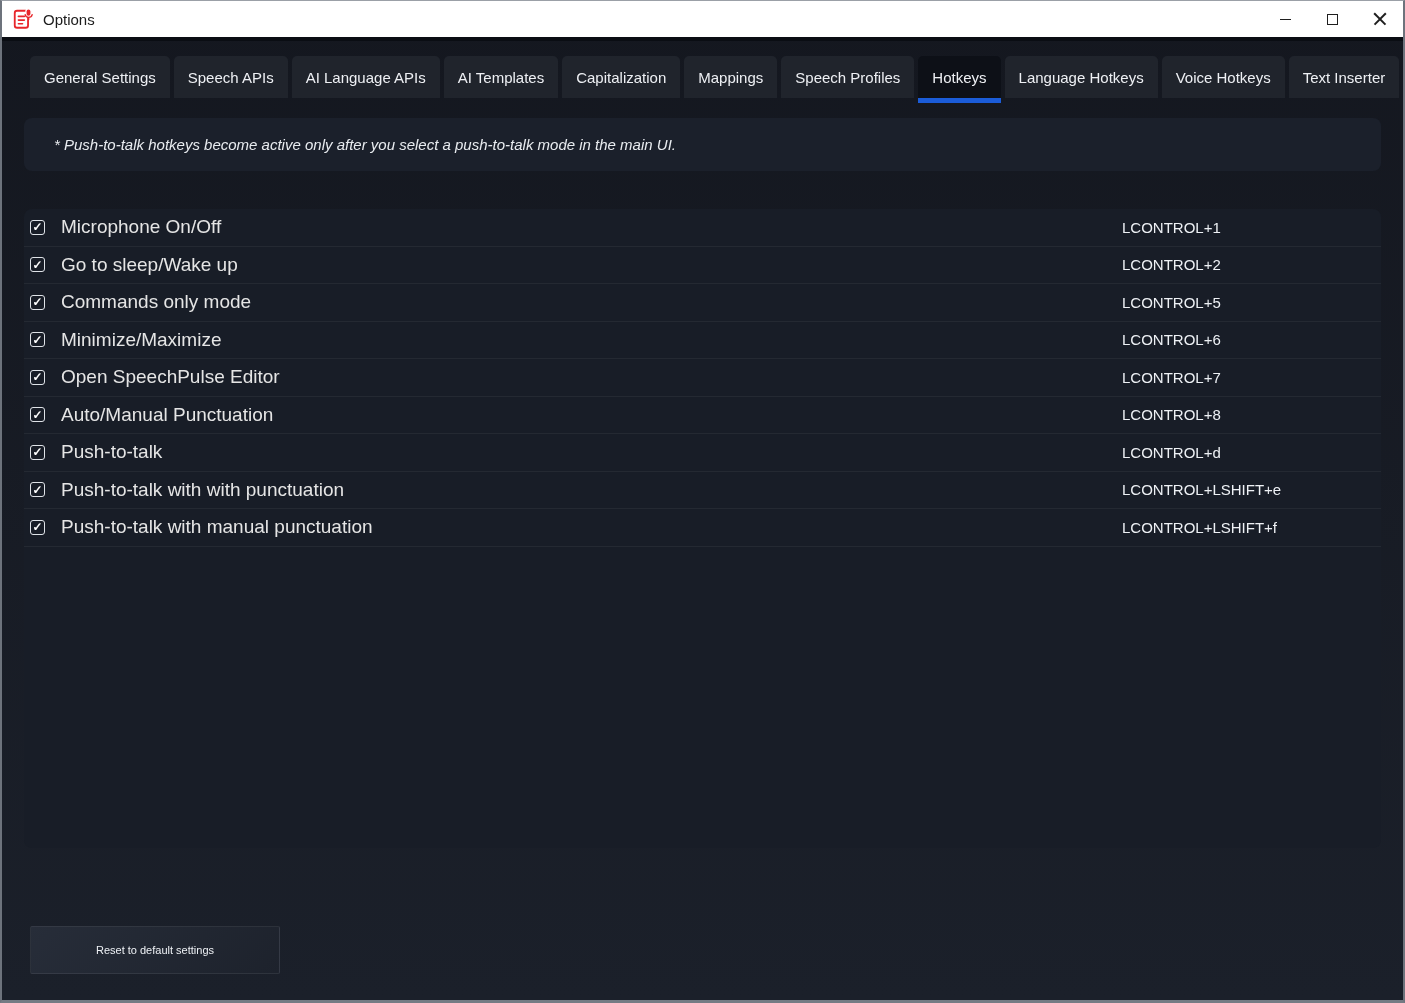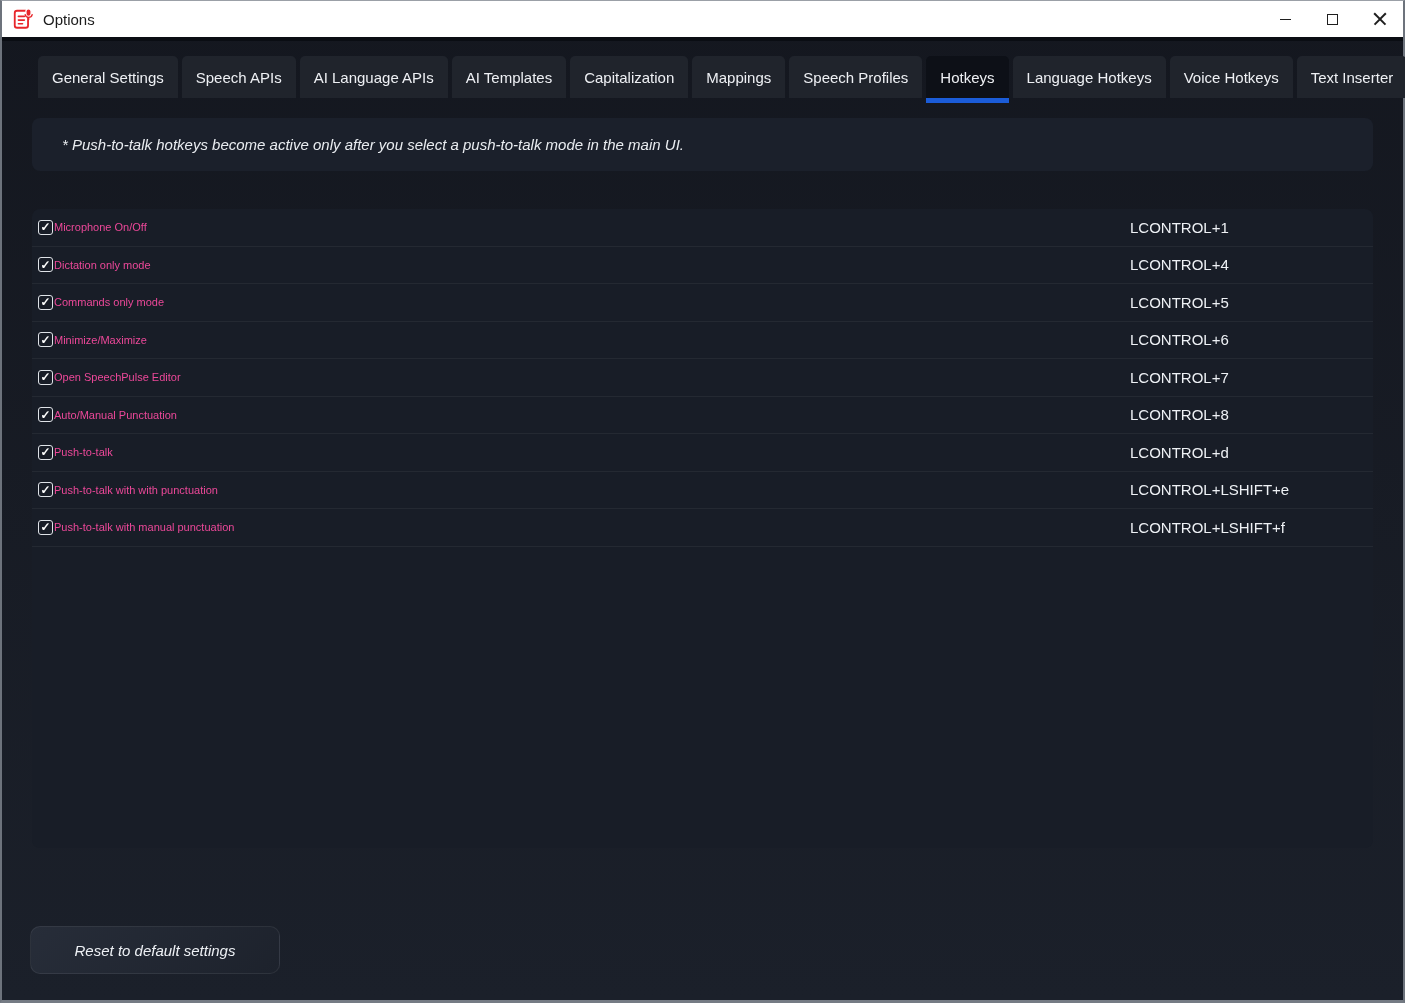--- a/index.html
+++ b/index.html
@@ -38,21 +38,21 @@
   .close-glyph { position: relative; width: 14px; height: 14px; display: block; }
   .close-glyph::before, .close-glyph::after {
     content: ""; position: absolute; left: -1px; top: 6px;
     width: 16px; height: 1.5px; background: #1f1f1f;
   }
   .close-glyph::before { transform: rotate(45deg); }
   .close-glyph::after { transform: rotate(-45deg); }
   .titlebar-sep { height: 4px; background: #0a0d13; flex: 0 0 auto; }
 
   
-  .content { flex: 1; padding: 0 30px; position: relative; }
+  .content { flex: 1; padding: 0 22px; position: relative; }
 
   
   .tabs { display: flex; gap: 4px; margin: 15px 0 0 6px; height: 42px; }
   .tab {
     background: #20242c; color: #eef0f4; font-size: 15px;
     padding: 0 14px; display: flex; align-items: center;
     border-radius: 5px 5px 0 0; white-space: nowrap; position: relative;
     cursor: default;
   }
   .tab.selected { background: #0d1017; }
@@ -81,34 +81,33 @@
   }
   .checkbox {
     width: 15px; height: 15px; flex: 0 0 auto;
     border: 1.5px solid #dfe3e8; border-radius: 3px;
     display: flex; align-items: center; justify-content: center;
     color: #ffffff;
   }
   .checked .checkbox::after {
     content: "✓"; font-size: 12px; font-weight: bold; line-height: 1;
   }
-  .hotkey-label { margin-left: 1px; font-size: 11px; color: #ec4899; }
+  .hotkey-label { margin-left: 16px; font-size: 19px; color: #e5e5e5; }
   .hotkey-shortcut { position: absolute; left: 1098px; font-size: 15px; color: #eef1f5; }
 
   
   .reset-btn {
     position: absolute; left: 28px; top: 885px;
     width: 250px; height: 48px;
     background: linear-gradient(135deg, #272d39, #1d222c);
     border: 1px solid rgba(255,255,255,0.07);
-    border-radius: 10px;
-    color: #eef1f5; font-size: 15px; font-family: "Liberation Sans", sans-serif;
+    border-radius: 2px;
+    color: #eef1f5; font-size: 11px; font-family: "Liberation Sans", sans-serif;
     display: flex; align-items: center; justify-content: center;
     cursor: default;
-    font-style: italic;
   }
 </style>
 </head>
 <body>
 
 <div class="window">
 
   <div class="titlebar">
     <svg class="app-icon" viewBox="0 0 24 24" aria-hidden="true">
       <rect x="3" y="3" width="14.5" height="18.5" rx="2.5" fill="none" stroke="currentColor" stroke-width="2"></rect>
@@ -155,22 +154,22 @@
 
     <div class="hotkey-list">
 
     <div class="hotkey-row checked">
         <span class="checkbox"></span>
         <span class="hotkey-label">Microphone On/Off</span>
         <span class="hotkey-shortcut">LCONTROL+1</span>
       </div>
         <div class="hotkey-row checked">
         <span class="checkbox"></span>
-        <span class="hotkey-label">Dictation only mode</span>
-        <span class="hotkey-shortcut">LCONTROL+4</span>
+        <span class="hotkey-label">Go to sleep/Wake up</span>
+        <span class="hotkey-shortcut">LCONTROL+2</span>
       </div>
         <div class="hotkey-row checked">
         <span class="checkbox"></span>
         <span class="hotkey-label">Commands only mode</span>
         <span class="hotkey-shortcut">LCONTROL+5</span>
       </div>
         <div class="hotkey-row checked">
         <span class="checkbox"></span>
         <span class="hotkey-label">Minimize/Maximize</span>
         <span class="hotkey-shortcut">LCONTROL+6</span>

